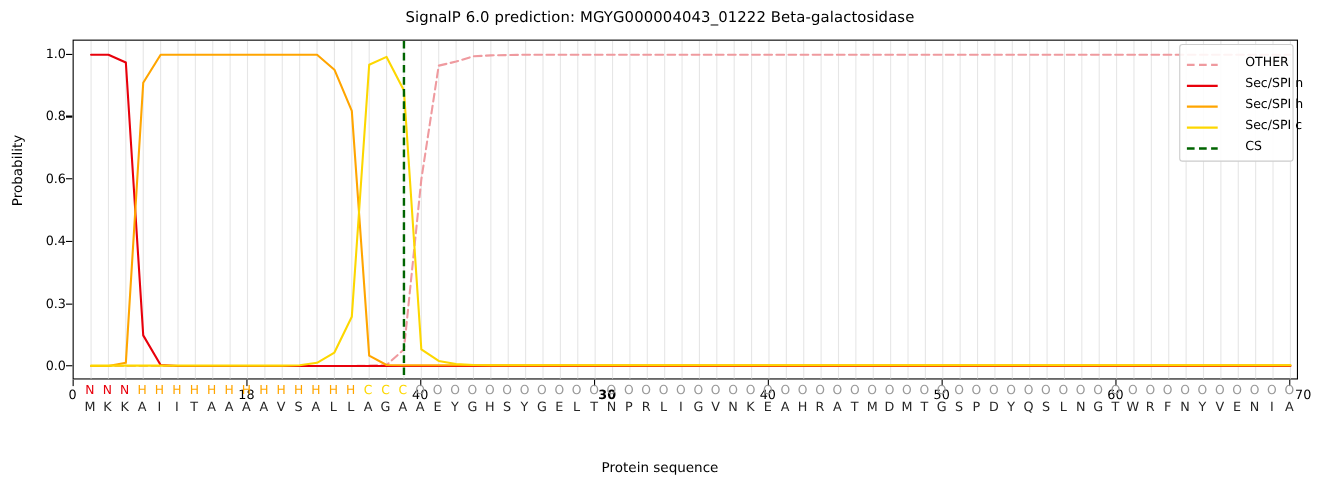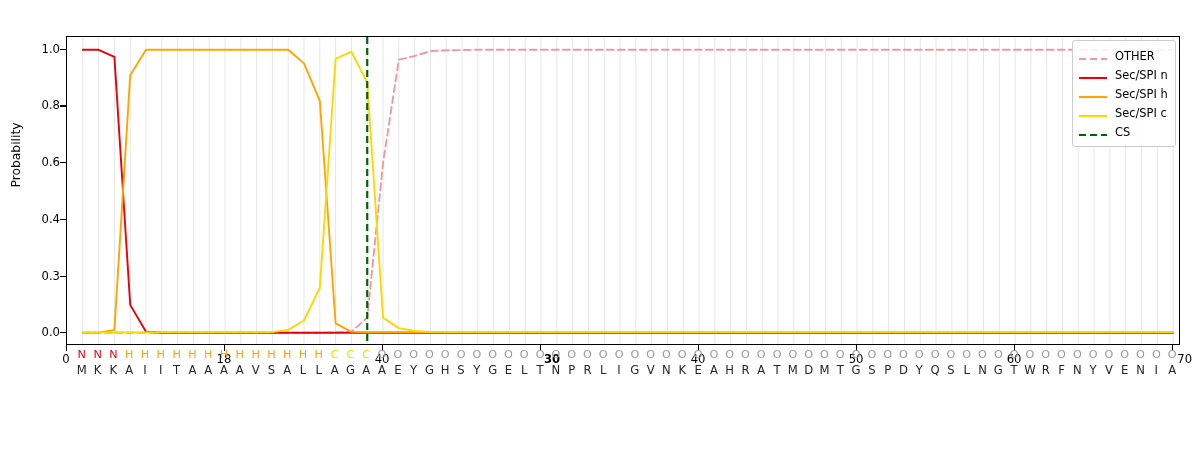--- a/index.html
+++ b/index.html
@@ -154,33 +154,35 @@
   .legend-swatch {
     width: 30px;
     height: 12px;
     margin-right: 7px;
     flex: 0 0 30px;
   }
   .legend-label {
     font-size: 11.4px;
     color: #000000;
     white-space: nowrap;
+    margin-left: 17px;
   }
   #xtick-layer, #ytick-layer {
     position: absolute;
     left: 0; top: 0;
     width: 1200px; height: 450px;
     pointer-events: none;
   }
 </style>
 </head>
 <body>
 
 <div id="figure">
 
+  <div id="chart-title">SignalP 6.0 prediction: MGYG000004043_01222 Beta-galactosidase</div>
 
   <div id="ylabel-wrap">
     <div class="ylabel-text">Probability</div>
   </div>
 
   <div id="ytick-labels">
       <div class="ytick-label" style="top: 296.243px;">0.0</div>
       <div class="ytick-label" style="top: 239.546px;">0.3</div>
       <div class="ytick-label" style="top: 182.849px;">0.4</div>
       <div class="ytick-label" style="top: 126.151px;">0.6</div>
@@ -570,20 +572,21 @@
       <div class="seq-col" style="left: 1090.3px;">
         <div class="seq-region" style="color: rgb(153, 153, 153);">O</div>
         <div class="seq-aa">I</div>
       </div>
       <div class="seq-col" style="left: 1106.1px;">
         <div class="seq-region" style="color: rgb(153, 153, 153);">O</div>
         <div class="seq-aa">A</div>
       </div>
     </div>
 
+  <div id="xlabel-text">Protein sequence</div>
 
   <div id="legend">
       <div class="legend-row">
         <span class="legend-swatch"><svg width="30" height="12">
             <line x1="1" x2="29" y1="6" y2="6" stroke="#ef9a9f" stroke-width="2.1" stroke-dasharray="7,4"></line>
           </svg></span>
         <span class="legend-label">OTHER</span>
       </div>
       <div class="legend-row">
         <span class="legend-swatch"><svg width="30" height="12">

